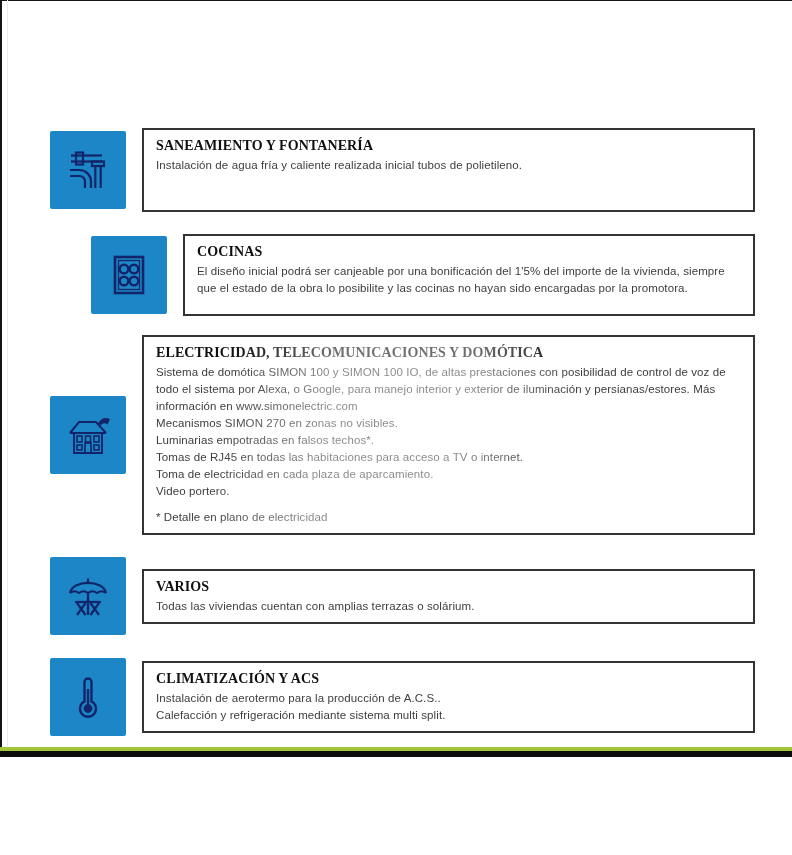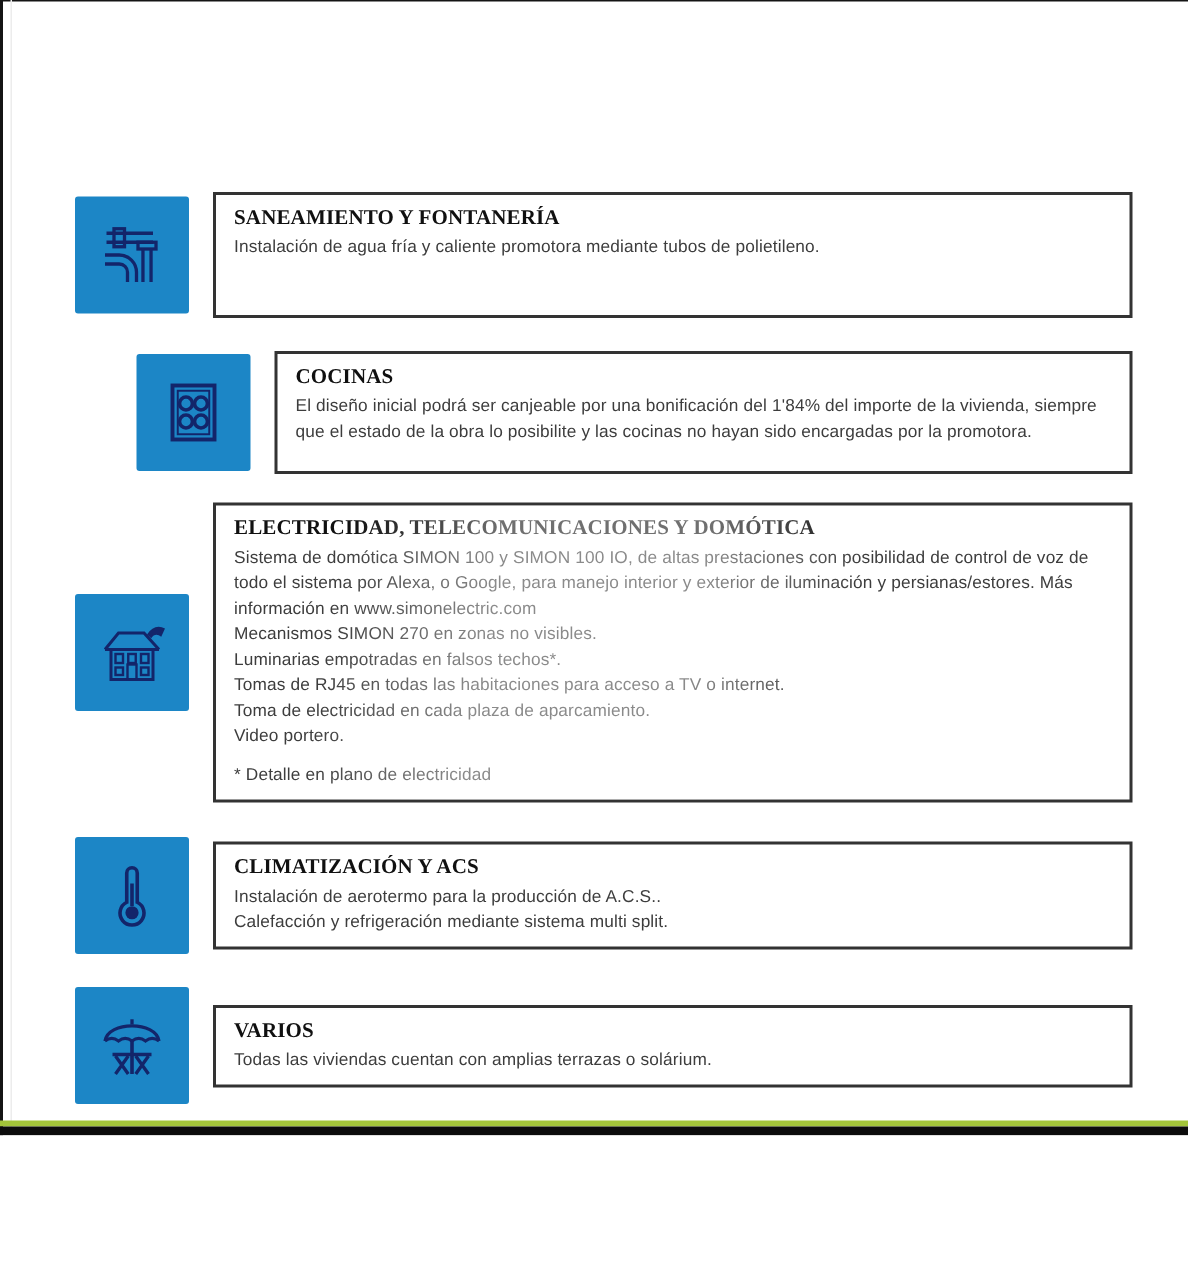--- a/index.html
+++ b/index.html
@@ -108,38 +108,38 @@
           <rect x="14" y="8.5" width="7" height="12" stroke-width="2.2"></rect>
           <rect x="30" y="17.5" width="12" height="4.5" stroke-width="2.2"></rect>
           <path d="M33.3 22 V44" stroke-width="2.2"></path>
           <path d="M38.7 22 V44" stroke-width="2.2"></path>
           <path d="M8 26 H17.5 A11.5 11.5 0 0 1 29 37.5 V44" stroke-width="2.2"></path>
           <path d="M8 32 H17.5 A5.5 5.5 0 0 1 23 37.5 V44" stroke-width="2.2"></path>
         </svg>
       </div>
       <div class="box h1">
         <h2>SANEAMIENTO Y FONTANERÍA</h2>
-        <p>Instalación de agua fría y caliente promotora mediante tubos de polietileno.</p>
+        <p>Instalación de agua fría y caliente realizada inicial tubos de polietileno.</p>
       </div>
     </section>
 
     <section class="row r2">
       <div class="tile">
         <svg width="52" height="52" viewBox="0 0 52 52" fill="none" stroke="currentColor">
           <rect x="12" y="8" width="28" height="36" stroke-width="2.6"></rect>
           <rect x="15.5" y="11.5" width="21" height="29" stroke-width="1.3"></rect>
           <circle cx="21" cy="20" r="4.3" stroke-width="2.4"></circle>
           <circle cx="31" cy="20" r="4.3" stroke-width="2.4"></circle>
           <circle cx="21" cy="32" r="4.3" stroke-width="2.4"></circle>
           <circle cx="31" cy="32" r="4.3" stroke-width="2.4"></circle>
         </svg>
       </div>
       <div class="box h2">
         <h2>COCINAS</h2>
-        <p>El diseño inicial podrá ser canjeable por una bonificación del 1'84% del importe de la vivienda, siempre que el estado de la obra lo posibilite y las cocinas no hayan sido encargadas por la promotora.</p>
+        <p>El diseño inicial podrá ser canjeable por una bonificación del 1'5% del importe de la vivienda, siempre que el estado de la obra lo posibilite y las cocinas no hayan sido encargadas por la promotora.</p>
       </div>
     </section>
 
     <section class="row r3">
       <div class="tile">
         <svg width="52" height="52" viewBox="0 0 52 52" fill="none" stroke="currentColor">
           <path d="M8 24 L17 13 H34 L44 24" stroke-width="2"></path>
           <path d="M8 24 H44" stroke-width="2"></path>
           <rect x="12" y="24" width="28" height="20" stroke-width="2"></rect>
           <rect x="15" y="27" width="5" height="6" stroke-width="1.6"></rect>
@@ -157,47 +157,47 @@
         <p>Sistema de domótica SIMON 100 y SIMON 100 IO, de altas prestaciones con posibilidad de control de voz de todo el sistema por Alexa, o Google, para manejo interior y exterior de iluminación y persianas/estores. Más información en www.simonelectric.com</p>
         <p>Mecanismos SIMON 270 en zonas no visibles.</p>
         <p>Luminarias empotradas en falsos techos*.</p>
         <p>Tomas de RJ45 en todas las habitaciones para acceso a TV o internet.</p>
         <p>Toma de electricidad en cada plaza de aparcamiento.</p>
         <p>Video portero.</p>
         <p class="footnote">* Detalle en plano de electricidad</p>
       </div>
     </section>
 
-    <section class="row r4">
-      <div class="tile">
-        <svg width="52" height="52" viewBox="0 0 52 52" fill="none" stroke="currentColor">
-          <path d="M22.5 11 a3.5 3.5 0 0 1 7 0 V30.5 a8 8 0 1 1 -7 0 Z" stroke-width="2.4"></path>
-          <path d="M26 18 V33" stroke-width="2.4"></path>
-          <circle cx="26" cy="37.5" r="4.4" fill="currentColor" stroke="none"></circle>
-        </svg>
-      </div>
-      <div class="box h4">
-        <h2>CLIMATIZACIÓN Y ACS</h2>
-        <p>Instalación de aerotermo para la producción de A.C.S..</p>
-        <p>Calefacción y refrigeración mediante sistema multi split.</p>
-      </div>
-    </section>
-
     <section class="row r5">
       <div class="tile">
         <svg width="52" height="52" viewBox="0 0 52 52" fill="none" stroke="currentColor">
           <path d="M26 8.5 V12" stroke-width="2.2"></path>
           <path d="M8 23 C10 9.5, 42 9.5, 44 23" stroke-width="2.2"></path>
           <path d="M8 23 q4.5 -3.5 9 0 q4.5 -3.5 9 0 q4.5 -3.5 9 0 q4.5 -3.5 9 0" stroke-width="2"></path>
           <path d="M26 23 V45" stroke-width="2.4"></path>
           <path d="M13 32 H39" stroke-width="2.2"></path>
           <path d="M15 33 L23.5 45 M23.5 33 L15 45" stroke-width="2.2"></path>
           <path d="M28.5 33 L37 45 M37 33 L28.5 45" stroke-width="2.2"></path>
         </svg>
       </div>
       <div class="box h5">
         <h2>VARIOS</h2>
         <p>Todas las viviendas cuentan con amplias terrazas o solárium.</p>
       </div>
     </section>
 
+    <section class="row r4">
+      <div class="tile">
+        <svg width="52" height="52" viewBox="0 0 52 52" fill="none" stroke="currentColor">
+          <path d="M22.5 11 a3.5 3.5 0 0 1 7 0 V30.5 a8 8 0 1 1 -7 0 Z" stroke-width="2.4"></path>
+          <path d="M26 18 V33" stroke-width="2.4"></path>
+          <circle cx="26" cy="37.5" r="4.4" fill="currentColor" stroke="none"></circle>
+        </svg>
+      </div>
+      <div class="box h4">
+        <h2>CLIMATIZACIÓN Y ACS</h2>
+        <p>Instalación de aerotermo para la producción de A.C.S..</p>
+        <p>Calefacción y refrigeración mediante sistema multi split.</p>
+      </div>
+    </section>
+
   </main>
 </div>
 
 </body></html>

